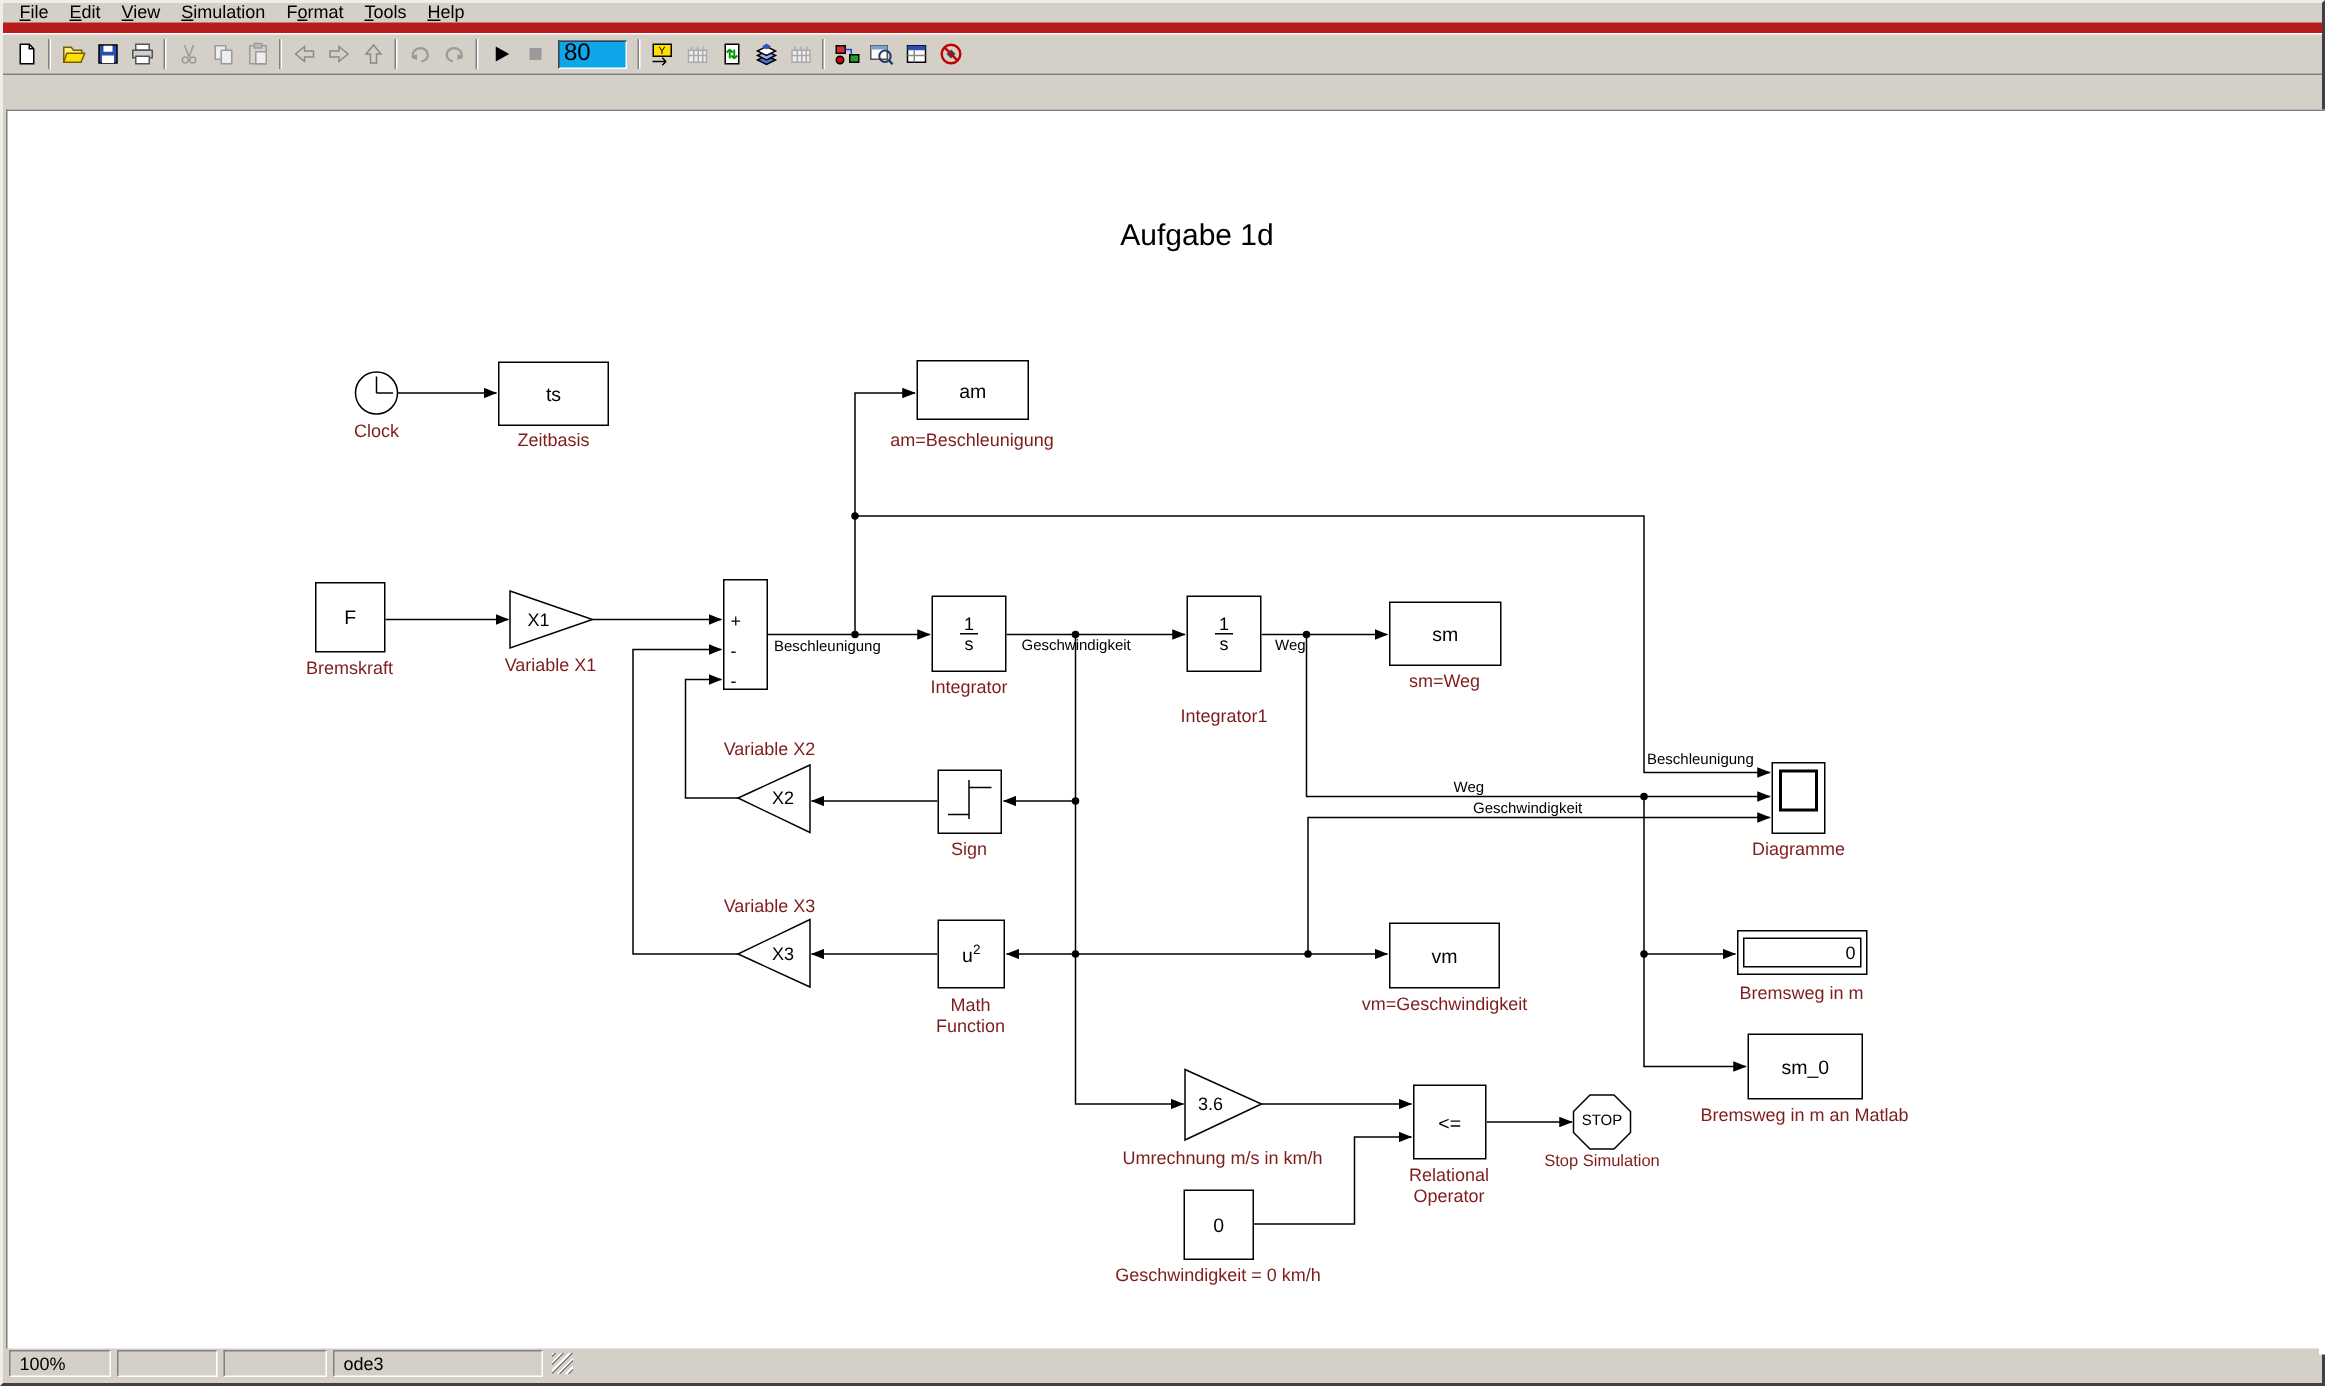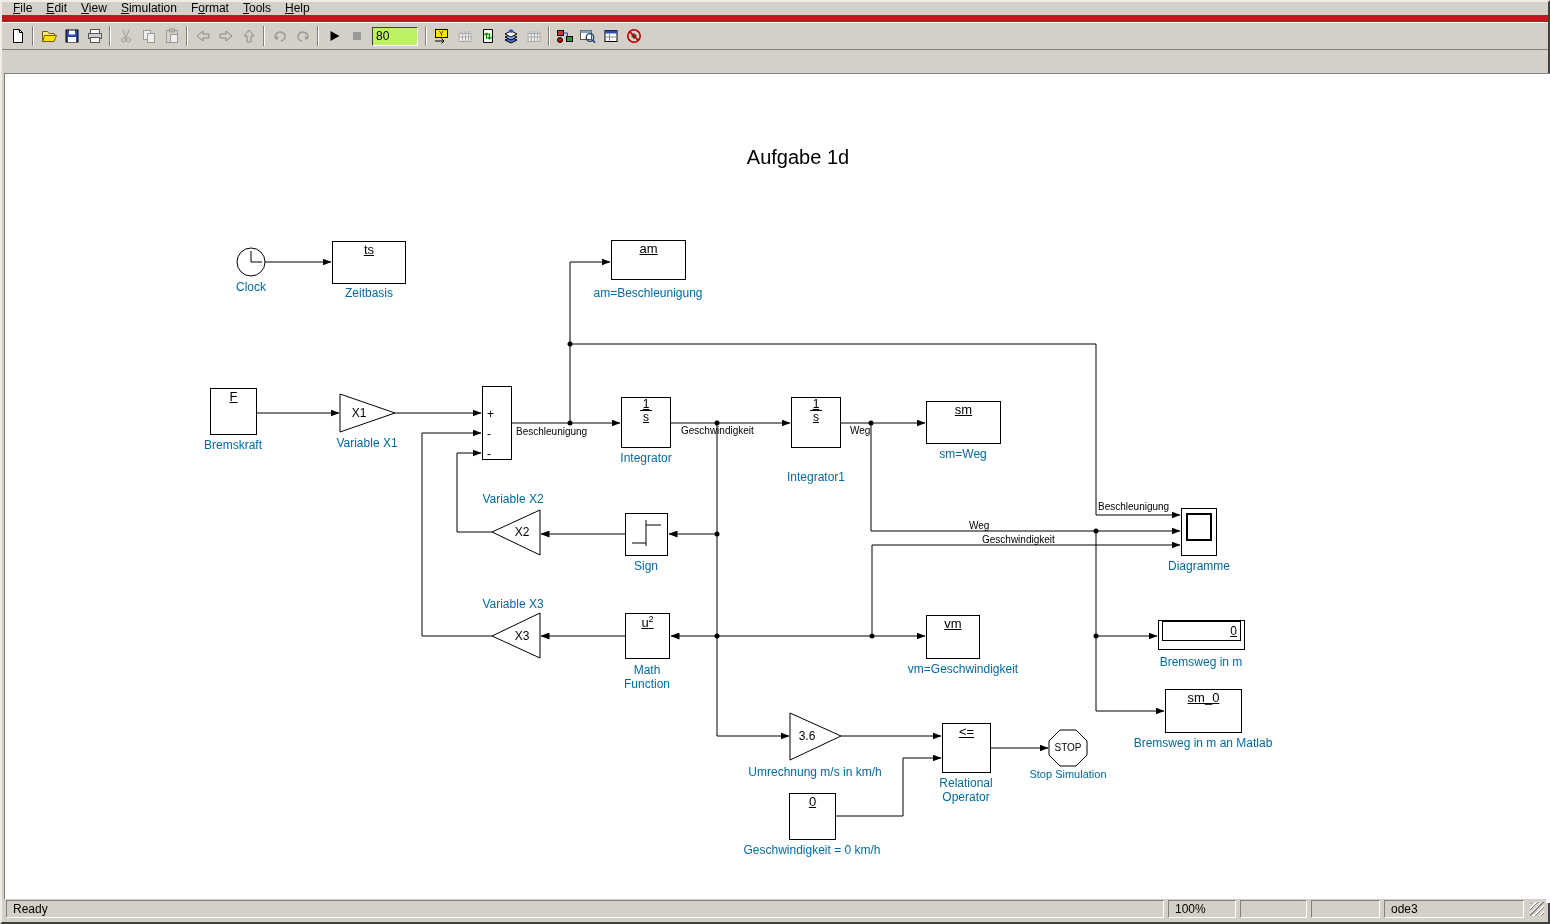--- a/index.html
+++ b/index.html
@@ -33,34 +33,34 @@
     font-size:12px; border-bottom:7px solid #b91c1c; }
   .menuitem { padding:2px 7px 3px 7px; white-space:nowrap; }
   .menuitem .key { text-decoration:underline; }
 
   
   .toolbar { height:28px; display:flex; align-items:center; padding-left:4px;
     border-top:1px solid #fff; border-bottom:1px solid #808080; }
   .tbtn { width:23px; height:22px; display:flex; align-items:center; justify-content:center; }
   .tsep { width:2px; height:20px; margin:0 3px;
     border-left:1px solid #808080; border-right:1px solid #fff; }
-  .simtime { width:46px; height:19px; margin:0 4px; font-size:12px; padding:1px 3px;
-    border:1px solid; border-color:#404040 #fff #fff #404040; background:#bef264;
+  .simtime { width:46px; height:19px; margin:0 4px; font-size:16px; padding:1px 3px;
+    border:1px solid; border-color:#404040 #fff #fff #404040; background:#0ea5e9;
     font-family:"Liberation Sans", sans-serif; }
 
   
   .canvas { position:absolute; left:2px; top:71px; width:1546px; height:830px;
     background:#fff; overflow:hidden;
     border-left:1px solid #808080; border-top:1px solid #808080; }
   .canvas svg.layer { position:absolute; left:0; top:0; pointer-events:none; }
   .blk { position:absolute; background:#fff; border:1px solid #000; z-index:2;
-    display:flex; align-items:flex-start; justify-content:center;
-    font-size:13px; color:#000;text-decoration:underline; }
+    display:flex; align-items:center; justify-content:center;
+    font-size:13px; color:#000; }
   .cap { position:absolute; transform:translateX(-50%); white-space:nowrap;
-    font-size:12px; color:#0369a1; z-index:3; }
+    font-size:12px; color:#7f1d1d; z-index:3; }
   .slabel { position:absolute; white-space:nowrap; font-size:10px; color:#000; z-index:3; }
   .trilabel { position:absolute; transform:translateX(-50%); white-space:nowrap;
     font-size:12px; z-index:4; }
   .dtitle { position:absolute; transform:translateX(-50%); font-size:20px;
     white-space:nowrap; z-index:3; }
   .frac { display:flex; flex-direction:column; align-items:center; font-size:12px; line-height:12px; }
   .frac .den { border-top:1px solid #000; padding:0 3px; }
   .sumsign { position:absolute; left:4px; font-size:12px; line-height:10px; z-index:3; }
   .disp-inner { width:79px; height:20px; border:1px solid #000; background:#fff;
     font-size:12px; line-height:18px; text-align:right; padding-right:3px; }
@@ -321,21 +321,21 @@
           <span class="den">s</span>
         </span>
     </div>
     <div class="blk" style="left:921px;top:327px;width:75px;height:43px">
         <span>sm</span>
       </div>
     <div class="blk" style="left:620px;top:439px;width:43px;height:43px"></div>
     <div class="blk" style="left:620px;top:539px;width:45px;height:46px">
       <span><span>u</span><sup style="font-size:9px">2</sup></span>
     </div>
-    <div class="blk" style="left:921px;top:541px;width:54px;height:44px">
+    <div class="blk" style="left:921px;top:541px;width:74px;height:44px">
         <span>vm</span>
       </div>
     <div class="blk" style="left:937px;top:649px;width:49px;height:50px">
         <span>&lt;=</span>
       </div>
     <div class="blk" style="left:784px;top:719px;width:47px;height:47px">
         <span>0</span>
       </div>
     <div class="blk" style="left:1176px;top:434px;width:36px;height:48px"></div>
     <div class="blk" style="left:1153px;top:546px;width:87px;height:30px">
@@ -392,21 +392,20 @@
 
     <div class="slabel" style="left:511px;top:352px">Beschleunigung</div>
     <div class="slabel" style="left:676px;top:351px">Geschwindigkeit</div>
     <div class="slabel" style="left:845px;top:351px">Weg</div>
     <div class="slabel" style="left:964px;top:446px">Weg</div>
     <div class="slabel" style="left:977px;top:460px">Geschwindigkeit</div>
     <div class="slabel" style="left:1093px;top:427px">Beschleunigung</div>
   </div>
 
   <div class="statusbar">
-    <span class="spanel ready">Ready</span>
     <span class="spanel" style="width:68px">100%</span>
     <span class="spanel" style="width:67px"></span>
     <span class="spanel" style="width:69px"></span>
     <span class="spanel" style="width:140px">ode3</span>
     <span class="grip"></span>
   </div>
 
 </div>
 
 </body></html>

